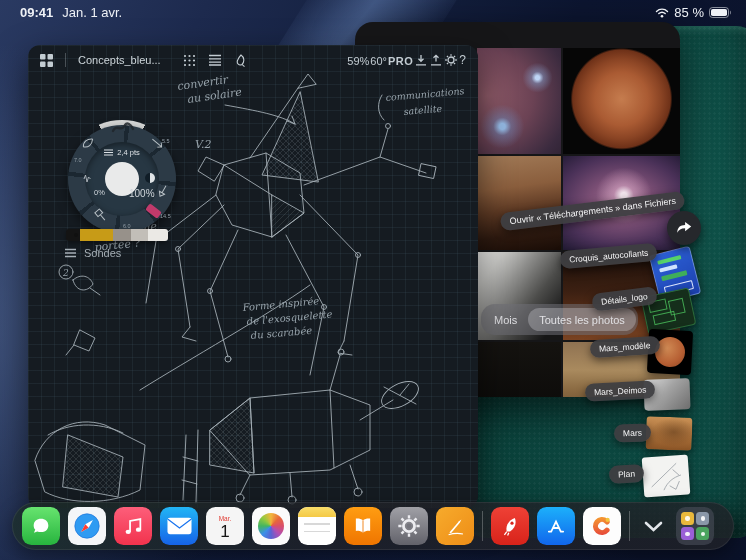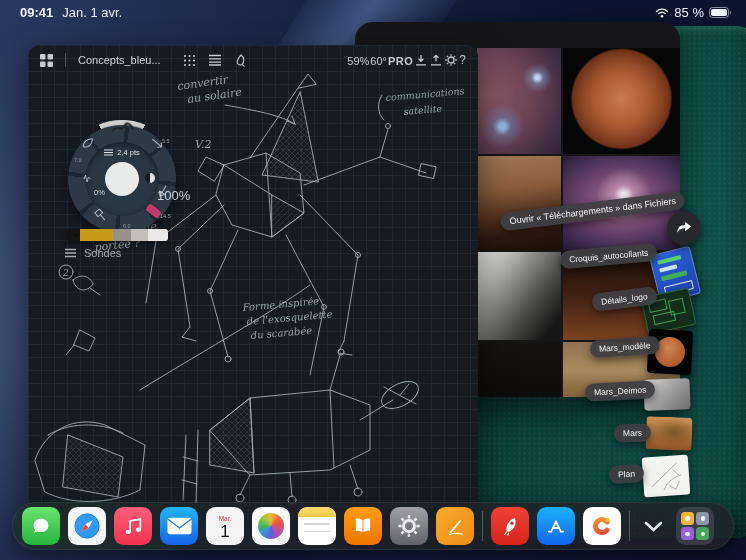--- a/index.html
+++ b/index.html
@@ -75,21 +75,21 @@
     background:repeating-conic-gradient(from 8deg, #2c3a46 0deg 40deg, #1b2731 40deg 45deg);
     box-shadow:0 5px 12px rgba(0,0,0,.55);}
   .wheel-active{position:absolute;inset:-5px;border-radius:50%;
     background:conic-gradient(from -23deg at 50% 50%, #d7d8d7 0deg 46deg, transparent 46deg 360deg);}
   .wheel-inner{position:absolute;left:17px;top:17px;width:74px;height:74px;border-radius:50%;
     background:#273743;box-shadow:inset 0 2px 7px rgba(0,0,0,.45);}
   .wheel-center{position:absolute;left:37px;top:37px;width:34px;height:34px;border-radius:50%;background:#e9eaea;}
   .wheel-size{position:absolute;left:0;top:23px;width:108px;display:flex;gap:4px;align-items:center;
     justify-content:center;font-size:7.5px;color:#dde2e6;}
   .wheel-min{position:absolute;left:26px;top:63px;font-size:7.5px;color:#cfd5da;}
-  .wheel-max{position:absolute;left:61px;top:63px;font-size:13px;color:#cfd5da;margin-left:28px;}
+  .wheel-max{position:absolute;left:61px;top:63px;font-size:10px;color:#cfd5da;}
   .wheel-moon{position:absolute;left:77px;top:48px;width:10px;height:10px;border-radius:50%;
     background:linear-gradient(90deg,#101d27 50%, #dfe3e6 50%);}
   .wheel-chip{position:absolute;left:78px;top:82px;width:15px;height:8px;border-radius:2px;
     background:#c13a6b;transform:rotate(38deg);}
   .wheel-num{position:absolute;font-size:5.5px;color:#939ea7;}
   .pen-glyph{position:absolute;opacity:.85;}
   
   .cbar{position:absolute;left:38px;top:184px;width:102px;height:12px;border-radius:3px;overflow:hidden;
     display:flex;z-index:6;box-shadow:0 2px 5px rgba(0,0,0,.4);}
   .cbar i{display:block;height:100%;}
@@ -184,20 +184,24 @@
   <div class="photos-win">
     <div class="photos-grid">
       <div class="tile t-horse"></div>
       <div class="tile t-mars"></div>
       <div class="tile t-ridge"></div>
       <div class="tile t-orion"></div>
       <div class="tile t-craft"></div>
       <div class="tile t-dunes"></div>
       <div class="tile t-dark"></div>
       <div class="tile t-pano"></div>
+    </div>
+    <div class="seg">
+      <span class="seg-item">Mois</span>
+      <span class="seg-item active">Toutes les photos</span>
     </div>
   </div>
 
   <div class="concepts-win">
     <div class="canvas-bg"></div>
 
     <svg class="sketch" width="450" height="463" viewBox="0 0 450 463">
       <defs>
         <pattern id="xh" patternUnits="userSpaceOnUse" width="6" height="6">
           <path d="M0,6 L6,0 M0,0 L6,6" stroke="#b9c4cc" stroke-width="0.5" opacity="0.7"></path>

